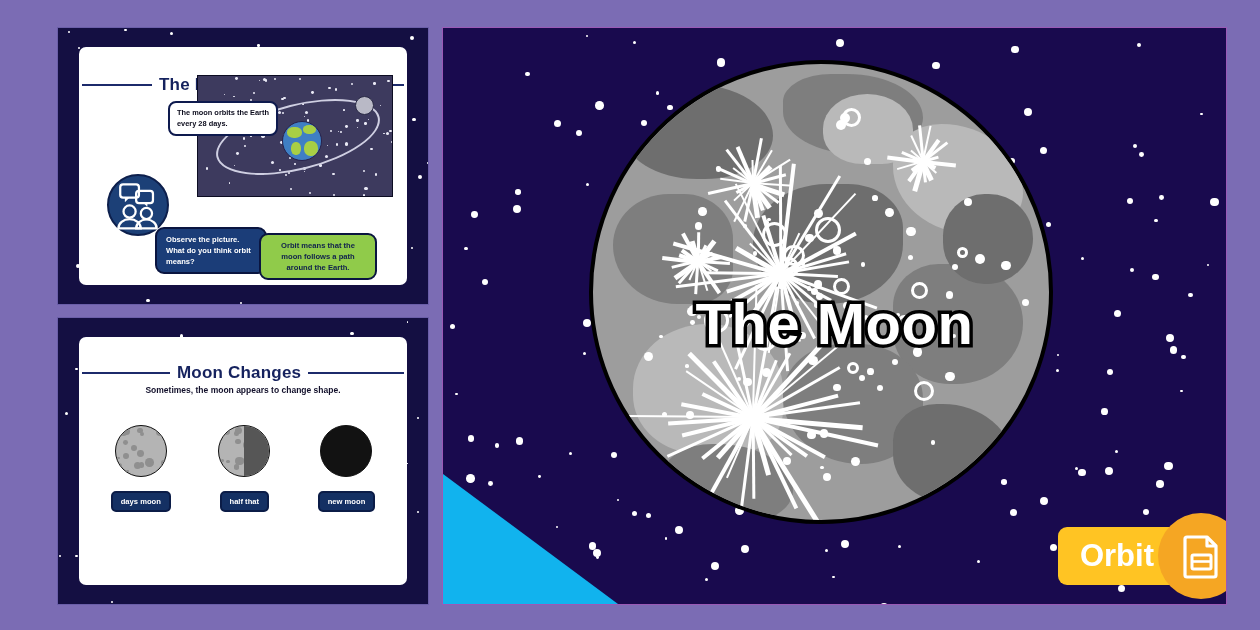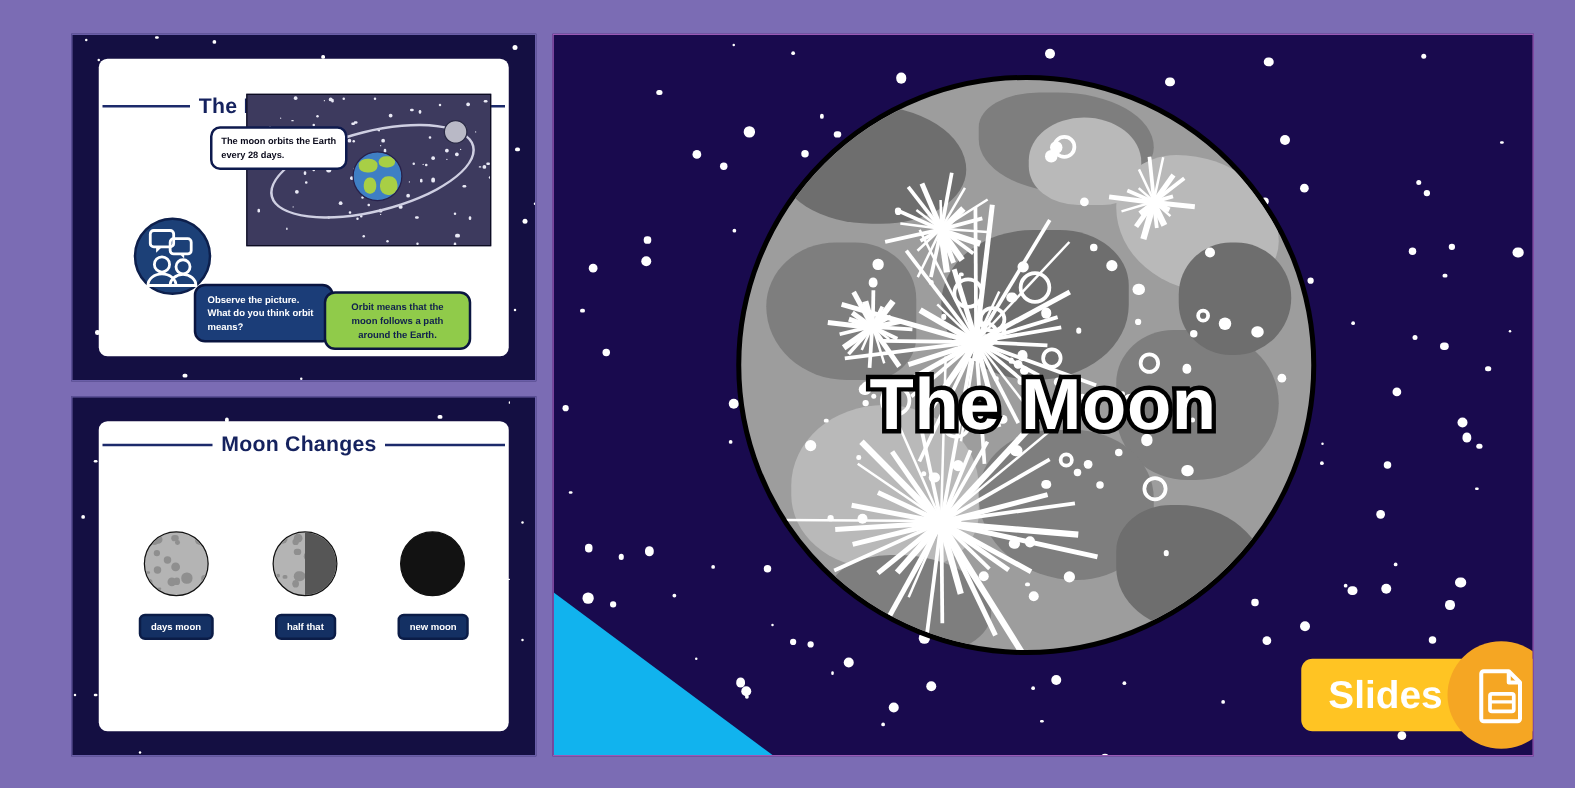--- a/index.html
+++ b/index.html
@@ -32,21 +32,21 @@
   }
   #thumb-1 .thumb-card { left: 21px; top: 19px; right: 21px; bottom: 19px; }
   #thumb-2 .thumb-card { left: 21px; top: 19px; right: 21px; bottom: 19px; }
 
   .slide-head {
     position: absolute; left: 0; right: 0;
     display: flex; align-items: center; gap: 7px;
     padding: 0 3px;
   }
   #thumb-1 .slide-head { top: 28px; }
-  #thumb-2 .slide-head { top: 9px; }
+  #thumb-2 .slide-head { top: 26px; }
   .head-rule { flex: 1 1 auto; height: 2px; background: #1c2a6b; }
   #thumb-1 .head-rule.left { flex: 0 0 70px; }
   #thumb-2 .head-rule.left { flex: 0 0 88px; }
   .slide-title {
     flex: 0 0 auto;
     color: #15225e;
     font-size: 17px; font-weight: 700;
     letter-spacing: .2px;
     white-space: nowrap;
   }
@@ -499,20 +499,21 @@
         <div class="star" style="left:331.1px;top:28.3px;width:3.8px;height:3.8px;background:#ffffff;"></div>
         <div class="star" style="left:129.5px;top:222.9px;width:2.5px;height:2.5px;background:#ffffff;"></div>
       </div>
     <div class="thumb-card">
 
       <div class="slide-head">
         <div class="head-rule left"></div>
         <div class="slide-title">Moon Changes</div>
         <div class="head-rule right"></div>
       </div>
+      <div class="slide-sub">Sometimes, the moon appears to change shape.</div>
 
       <div class="phase-row" id="phase-row">
           <div class="phase">
             <div class="phase-disc">
               <div class="crater" style="left:24.5px;top:5.9px;width:3.9px;height:3.9px;"></div>
               <div class="crater" style="left:1.5px;top:30.5px;width:2.3px;height:2.3px;"></div>
               <div class="crater" style="left:0.5px;top:36.8px;width:6.0px;height:6.0px;"></div>
               <div class="crater" style="left:3.9px;top:2.6px;width:7.7px;height:7.7px;"></div>
               <div class="crater" style="left:23.0px;top:36.1px;width:5.6px;height:5.6px;"></div>
               <div class="crater" style="left:29.7px;top:32.0px;width:8.5px;height:8.5px;"></div>
@@ -941,21 +942,21 @@
         <div class="ray" style="left:330px;top:96px;width:15.6px;height:2.9px;transform:rotate(344.2deg);"></div>
       </div>
 
     <div class="main-title">The Moon</div>
 
     <div class="corner-triangle"></div>
 
 
 
     <div class="badge" id="badge-slides">
-      <span>Slides</span>
+      <span>Orbit</span>
       <span class="badge-circle">
         <svg width="56" height="56" viewBox="0 0 56 56" aria-hidden="true">
           <path d="M14 9 h20 l9 9 v29 a2 2 0 0 1 -2 2 h-27 a2 2 0 0 1 -2 -2 v-36 a2 2 0 0 1 2 -2 Z" fill="none" stroke="#fff" stroke-width="3.2" stroke-linejoin="round"></path>
           <path d="M34 9 v9 h9" fill="none" stroke="#fff" stroke-width="3.2" stroke-linejoin="round"></path>
           <rect x="19" y="27" width="19" height="14" rx="1.5" fill="none" stroke="#fff" stroke-width="3"></rect>
           <line x1="19" y1="33.5" x2="38" y2="33.5" stroke="#fff" stroke-width="2.6"></line>
         </svg>
       </span>
     </div>
   </div>

